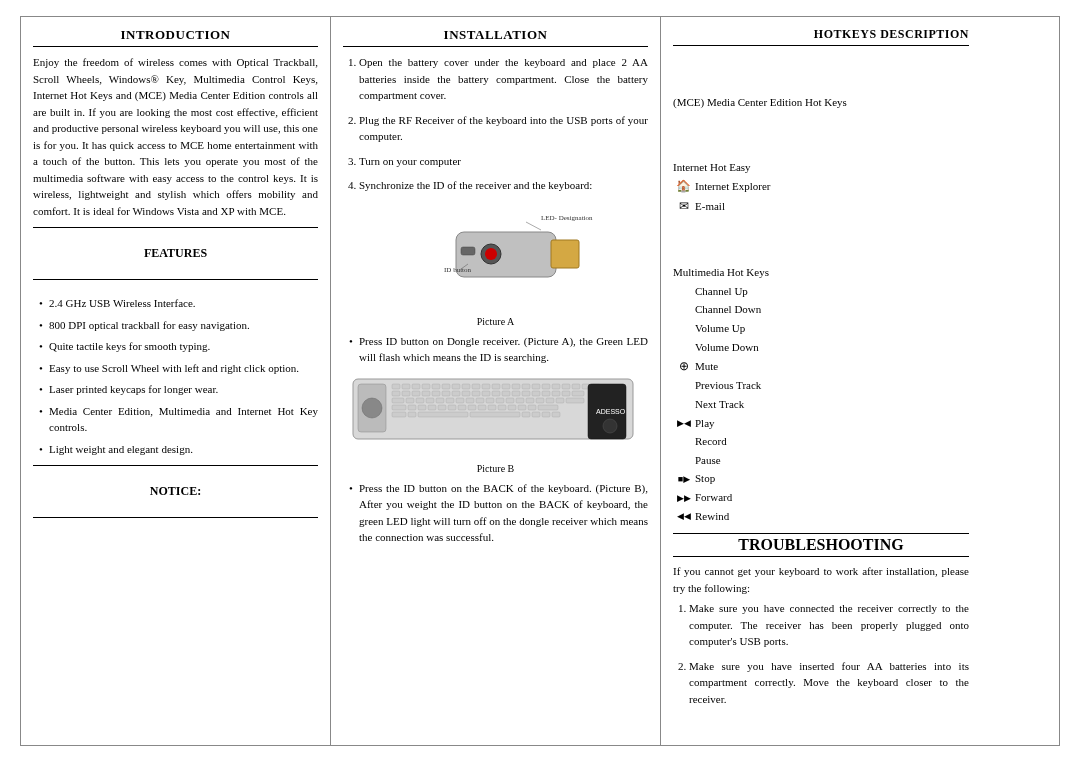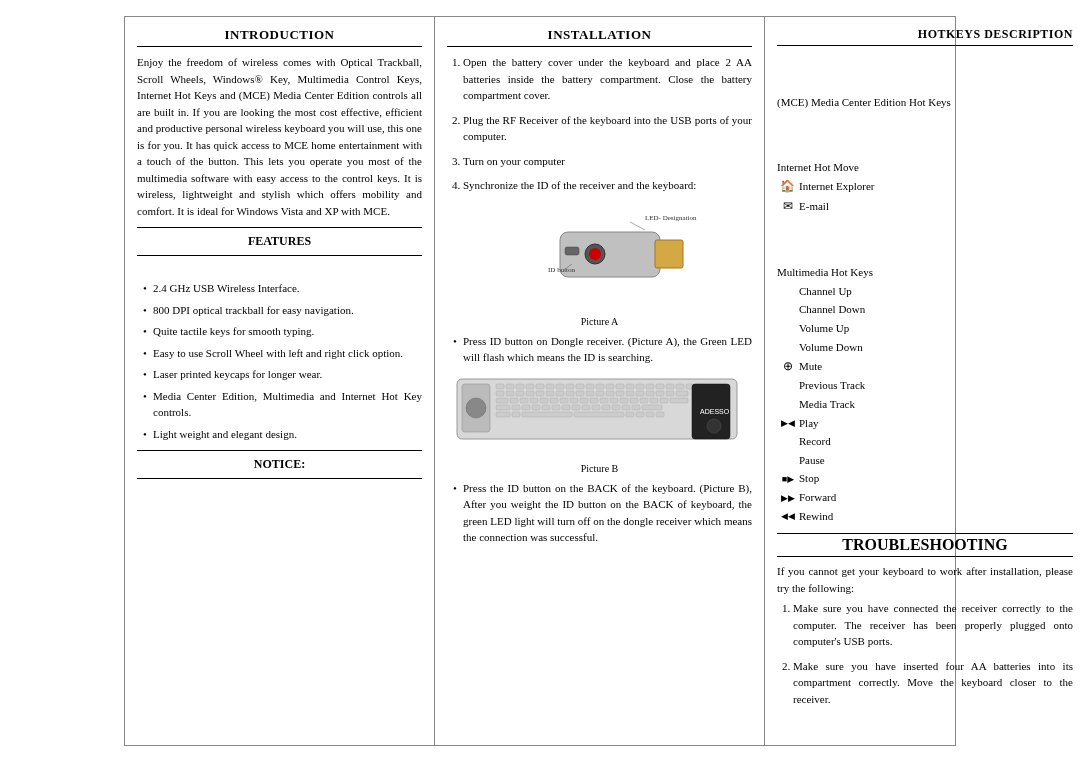--- a/index.html
+++ b/index.html
@@ -6,21 +6,21 @@
     body {
       width: 1080px;
       height: 763px;
       background: #fff;
       font-family: Times New Roman, serif;
       font-size: 11px;
       color: #000;
       overflow: hidden;
     }
     .page {
-      width: 832px;
+      width: 1040px;
       height: 730px;
       margin: 16px auto;
       border: 1px solid #888;
       display: grid;
       grid-template-columns: 310px 330px 320px;
       grid-template-rows: 1fr;
     }
     .col {
       padding: 10px 12px;
       border-right: 1px solid #888;
@@ -36,22 +36,22 @@
       padding-bottom: 3px;
       letter-spacing: 0.5px;
     }
     .sub-title {
       text-align: center;
       font-weight: bold;
       font-size: 12px;
       text-transform: uppercase;
       border-top: 1px solid #000;
       border-bottom: 1px solid #000;
-      margin: 8px 0 24px 0;
-      padding: 6px 0;
+      margin: 8px 0 15px 0;
+      padding: 18px 0;
     }
     p {
       text-align: justify;
       line-height: 1.5;
       margin-bottom: 4px;
     }
     ul {
       list-style: none;
       padding-left: 6px;
     }
@@ -297,21 +297,21 @@
   </div>
 
   <div class="col hotkeys-col">
     <div class="section-title">Hotkeys Description</div>
 
     <div class="hotkeys-section">
       <p class="hotkey-group-title">(MCE) Media Center Edition Hot Keys</p>
     </div>
 
     <div class="hotkeys-section">
-      <p class="hotkey-group-title">Internet Hot Move</p>
+      <p class="hotkey-group-title">Internet Hot Easy</p>
       <div class="hotkey-row">
         <span class="hotkey-icon">🏠</span>
         <span class="hotkey-label">Internet Explorer</span>
       </div>
       <div class="hotkey-row">
         <span class="hotkey-icon">✉</span>
         <span class="hotkey-label">E-mail</span>
       </div>
     </div>
 
@@ -336,21 +336,21 @@
       <div class="hotkey-row">
         <span class="hotkey-icon">⊕</span>
         <span class="hotkey-label">Mute</span>
       </div>
       <div class="hotkey-row">
         <span class="hotkey-icon"></span>
         <span class="hotkey-label">Previous Track</span>
       </div>
       <div class="hotkey-row">
         <span class="hotkey-icon"></span>
-        <span class="hotkey-label">Media Track</span>
+        <span class="hotkey-label">Next Track</span>
       </div>
       <div class="hotkey-row">
         <span class="hotkey-icon" style="font-size:9px;">▶◀</span>
         <span class="hotkey-label">Play</span>
       </div>
       <div class="hotkey-row">
         <span class="hotkey-icon"></span>
         <span class="hotkey-label">Record</span>
       </div>
       <div class="hotkey-row">

